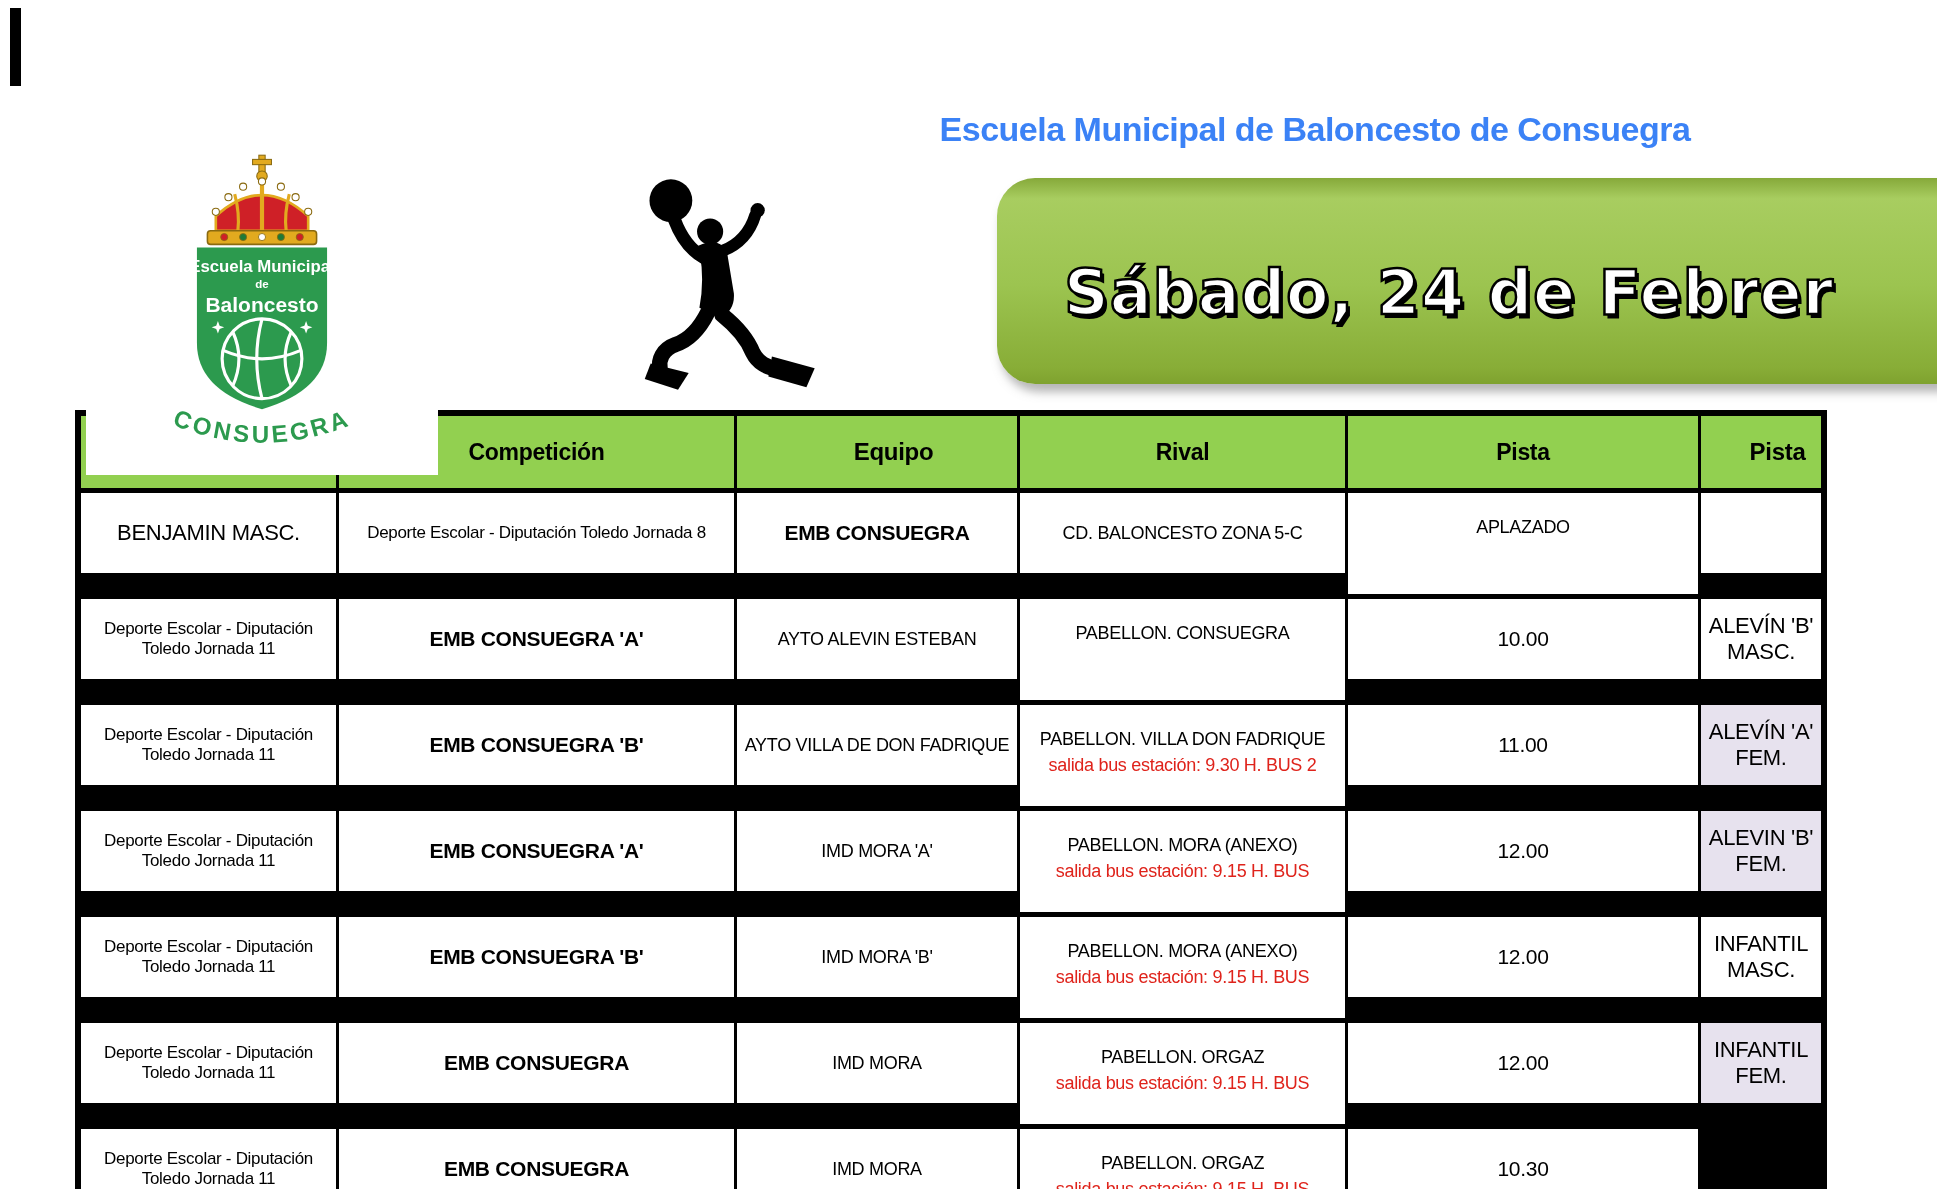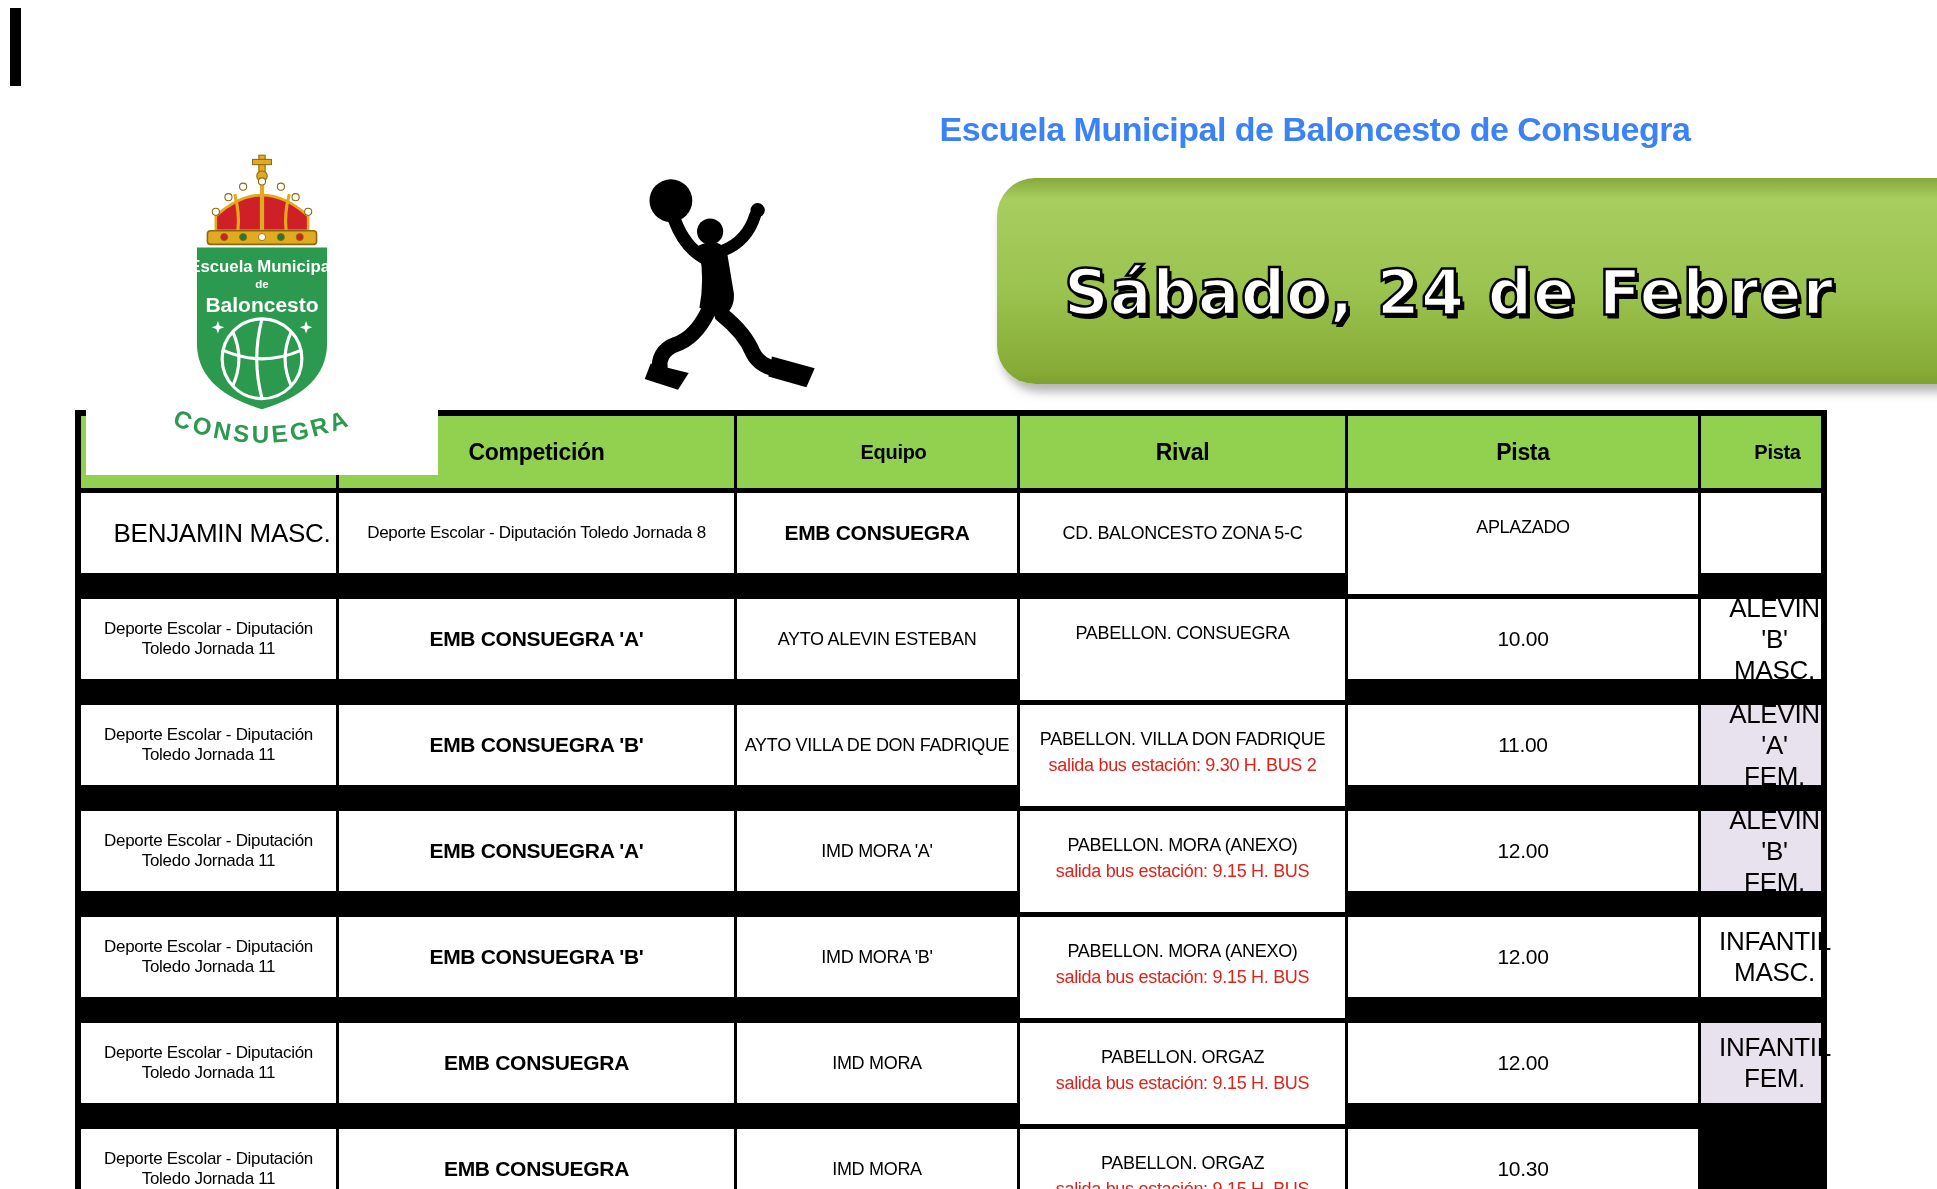--- a/index.html
+++ b/index.html
@@ -51,23 +51,23 @@
     position:absolute;left:75px;top:410px;z-index:1;
     display:grid;background:#000;padding:6px;column-gap:3px;row-gap:5px;
     grid-template-columns:255px 395px 280px 325px 350px 120px;
   }
   .cell{
     background:#fff;display:flex;align-items:center;justify-content:center;
     text-align:center;letter-spacing:-0.3px;
   }
   .cell.hdr{background:var(--header_green,#92d050);font-weight:bold;height:72px;}
   .hdr.small{font-size:23px;}
-  .hdr.big{font-size:20px;padding-left:33px;}
+  .hdr.big{font-size:24px;padding-left:33px;}
   .cell.data{height:80px;}
-  .cat{font-size:26px;padding-left:27px;}
+  .cat{font-size:22px;}
   .cat.shaded{background:var(--row_lavender,#e7e2ee);}
   .comp{font-size:17px;}
   .team{font-size:21px;font-weight:bold;}
   .rival{font-size:18px;}
   .venue{flex-direction:column;justify-content:flex-start;padding-top:21px;height:74px;line-height:1.45;}
   .venue-line{font-size:18px;}
   .bus-line{font-size:18px;color:var(--bus_red,#df231b);}
   .time{font-size:21px;}
   .table-stub{position:absolute;left:75px;top:1089px;width:8px;height:13px;background:#000;}
 </style>

